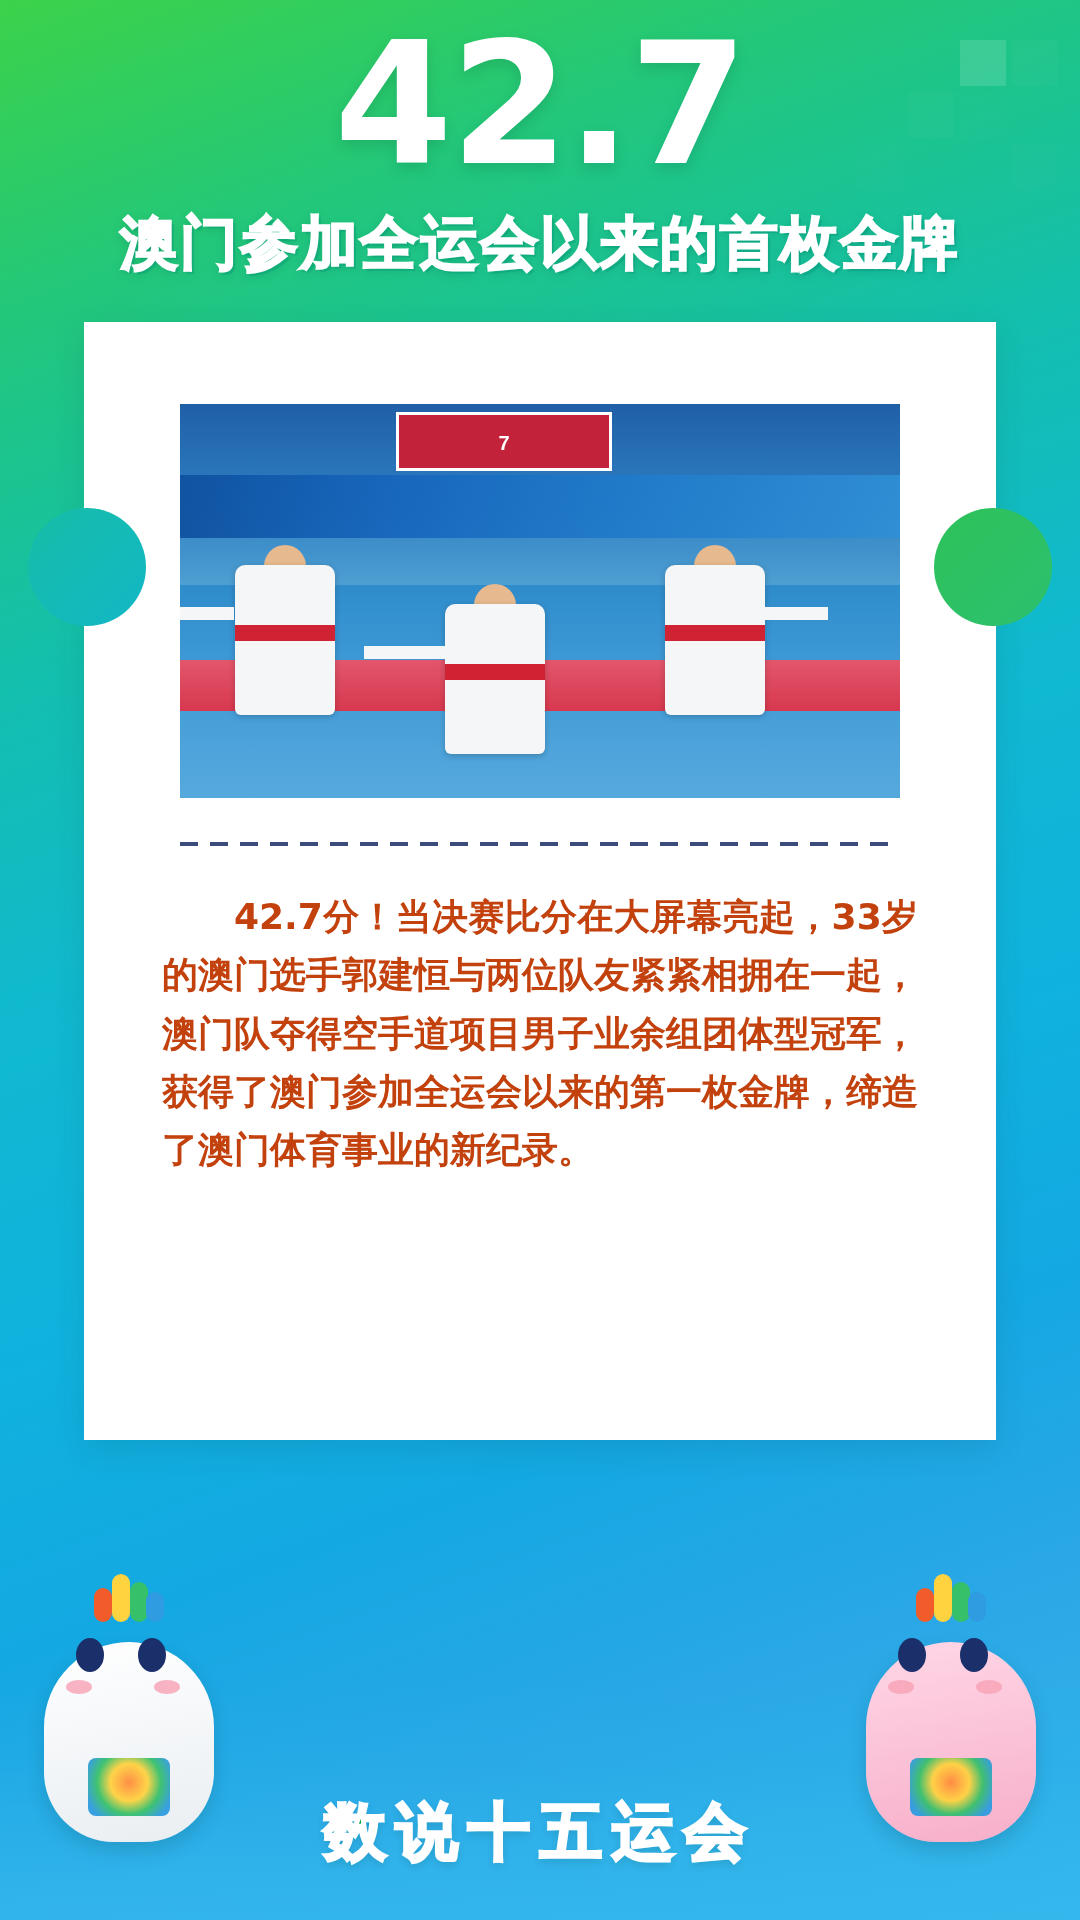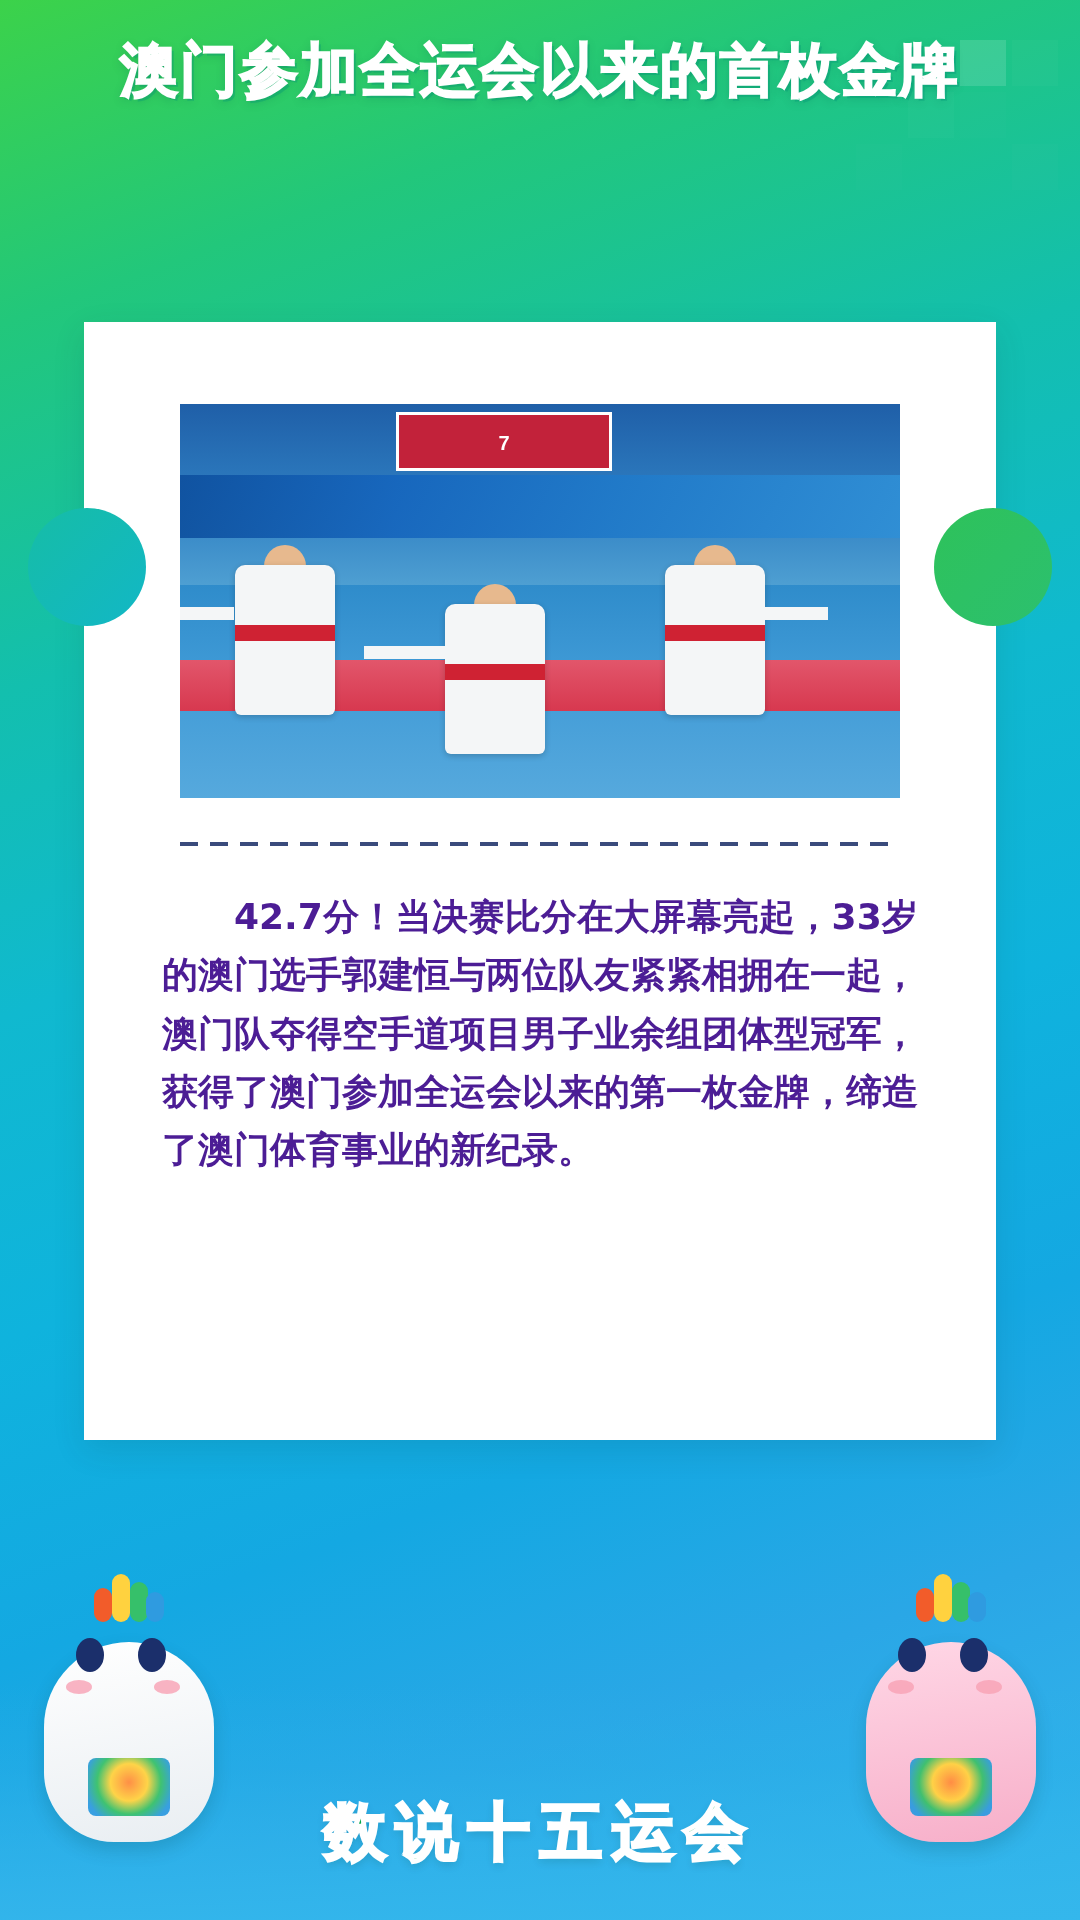--- a/index.html
+++ b/index.html
@@ -96,21 +96,21 @@
   .a2 { left:250px; bottom:6%; } .a2 .arm { left:-66px; }
   .a3 { left:470px; } .a3 .arm { left:92px; }
 
   .dashes {
     position:absolute; left:96px; top:520px; width:720px; height:4px;
     background-image:repeating-linear-gradient(to right,#3a4b7c 0 18px, transparent 18px 30px);
   }
 
   .body-text {
     position:absolute; left:78px; top:566px; width:756px;
-    font-size:36px; line-height:1.62; color:#4c1d95; font-weight:bold;
+    font-size:36px; line-height:1.62; color:#c2410c; font-weight:bold;
     font-family:"DejaVu Sans","Liberation Sans",sans-serif;
     text-align:justify;
   }
   .body-text p { text-indent:2em; margin-bottom:4px; }
 
   
   .footer-band {
     position:absolute; left:0; bottom:0; width:100%; height:236px;
     background:linear-gradient(180deg, rgba(42,167,230,0) 0%, rgba(40,176,232,.35) 35%, rgba(52,183,236,.85) 100%);
   }
@@ -150,20 +150,21 @@
 <div class="mosaic">
   <i style="left:300px;top:40px;width:46px;height:46px;"></i>
   <i style="left:352px;top:40px;width:46px;height:46px;opacity:.18;"></i>
   <i style="left:300px;top:92px;width:46px;height:46px;opacity:.09;"></i>
   <i style="left:248px;top:92px;width:46px;height:46px;opacity:.14;"></i>
   <i style="left:352px;top:144px;width:46px;height:46px;opacity:.12;"></i>
   <i style="left:196px;top:144px;width:46px;height:46px;opacity:.08;"></i>
 </div>
 
 <div class="header">
+  <div class="big-number">42.7</div>
   <div class="headline">澳门参加全运会以来的首枚金牌</div>
 </div>
 
 <div class="card">
 
   <div class="photo">
     <div class="backdrop-top"></div>
     <div class="banner"></div>
     <div class="redbox">
       <span>7</span>

